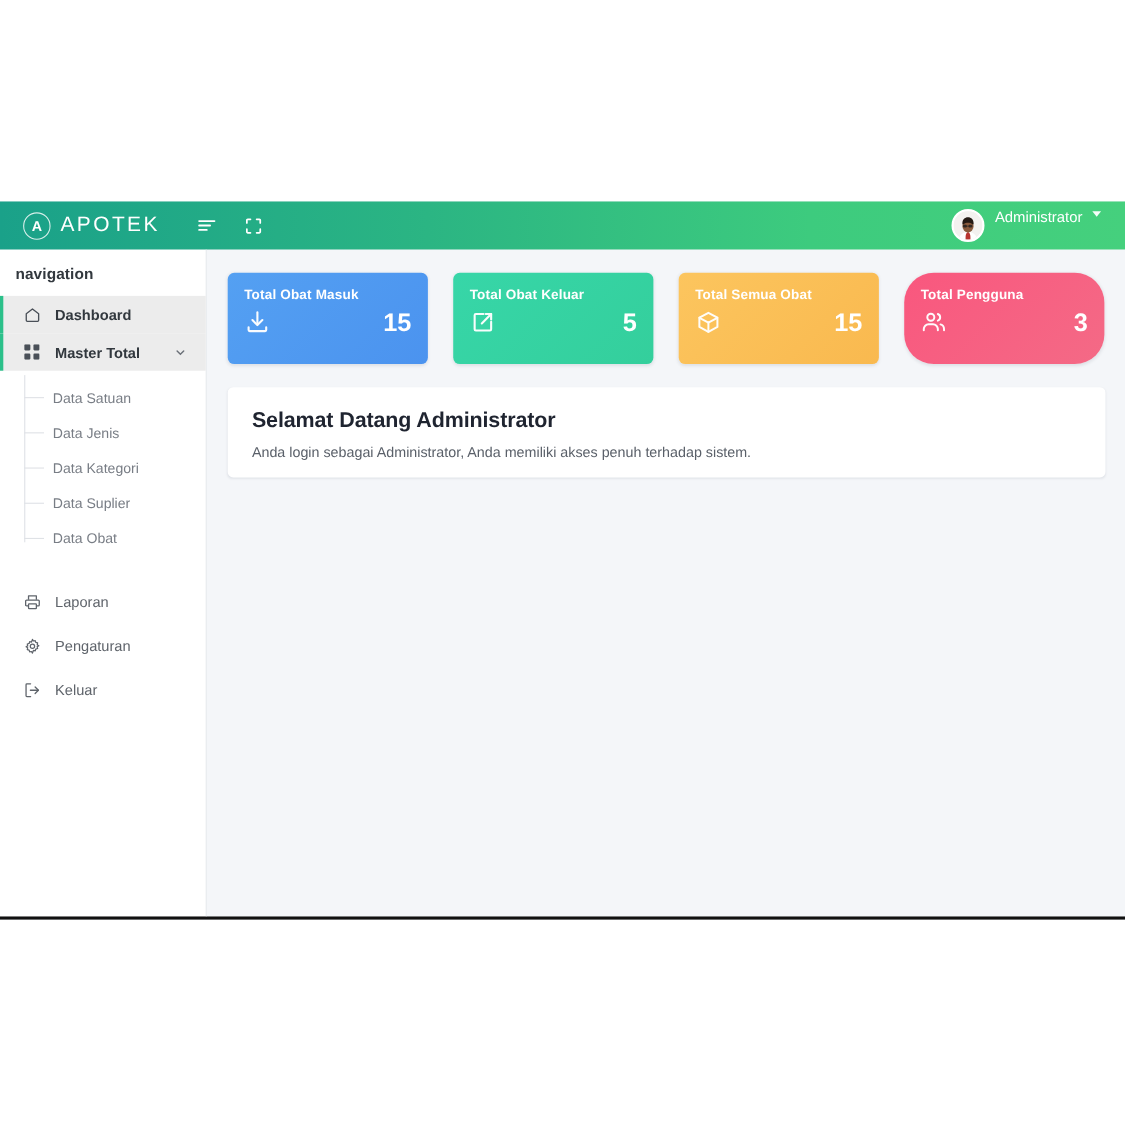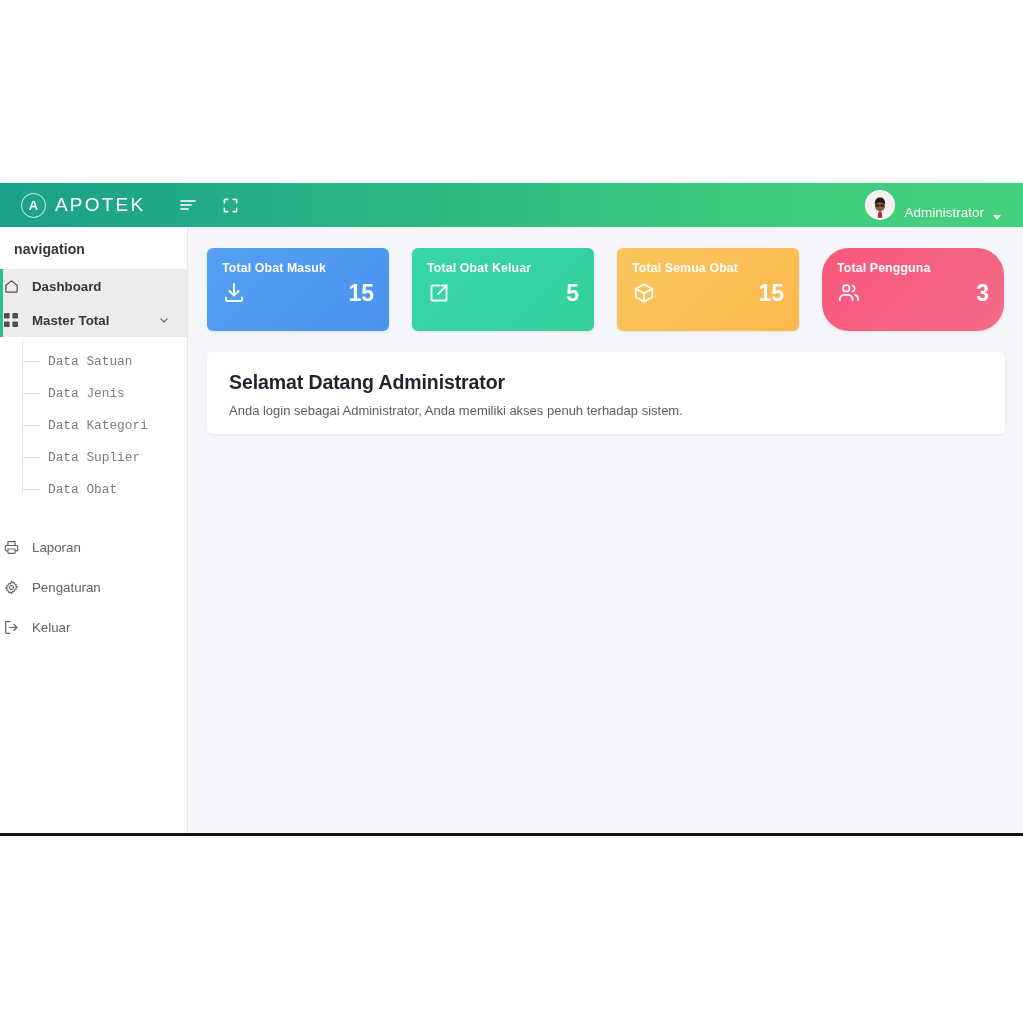--- a/index.html
+++ b/index.html
@@ -41,21 +41,21 @@
   }
   .hdr-icon-btn {
     width: 28px; height: 28px;
     display: flex; align-items: center; justify-content: center;
     cursor: pointer;
   }
   #icon-toggle { margin-left: 29px; }
   #icon-fullscreen { margin-left: 14px; }
   .hdr-spacer { flex: 1; }
   #user-menu {
-    display: flex; align-items: flex-end; gap: 9px;
+    display: flex; align-items: flex-start; gap: 9px;
     margin-right: 22px; cursor: pointer;
   }
   .avatar {
     width: 30px; height: 30px; border-radius: 50%;
     background: #f2f0ee;
     border: 2px solid #ffffff;
     overflow: hidden; position: relative; flex: none;
   }
   .user-name { color: #ffffff; font-size: 13.5px; font-weight: 400; }
   .caret-dn {
@@ -74,41 +74,41 @@
     border-right: 1px solid #e3e6ea;
   }
   .nav-title {
     padding: 14px 0 12px 14px;
     font-size: 14px; font-weight: 700; color: #32383e;
     letter-spacing: .1px;
   }
   .nav-item {
     position: relative;
     display: flex; align-items: center;
-    height: 34px; padding-left: 3px;
+    height: 34px; padding-left: 21px;
     font-size: 13.3px; color: #5f646b;
     cursor: pointer;
   }
   .nav-item.active {
     background: #ececec; color: #32383e; font-weight: 700;
   }
   .nav-item.active::before {
     content: ""; position: absolute; left: 0; top: 0;
     width: 3px; height: 100%; background: #2bc08a;
   }
   .nav-ico {
     width: 16px; height: 16px; flex: none;
     display: flex; align-items: center; justify-content: center;
     margin-right: 13px;
   }
   .nav-label { flex: 1; }
   .nav-chev { margin-right: 18px; display: flex; align-items: center; }
 
   
-  .submenu { position: relative; padding: 8px 0 6px 0; font-family: Liberation Mono, monospace; }
+  .submenu { position: relative; padding: 8px 0 6px 0; }
   .submenu::before {
     content: ""; position: absolute;
     left: 22px; top: 4px; bottom: 18px;
     width: 1px; background: #dfe2e6;
   }
   .sub-item {
     position: relative;
     display: flex; align-items: center;
     height: 32px; padding-left: 48px;
     font-size: 12.8px; color: #787d85;

